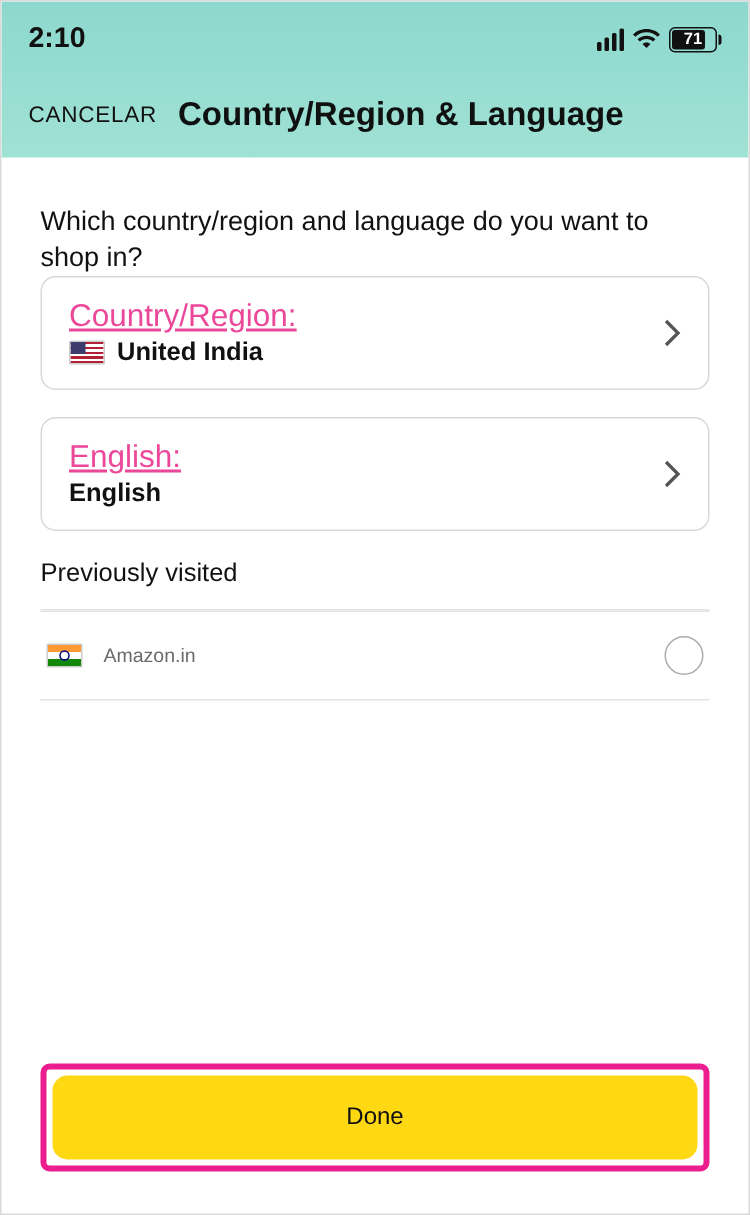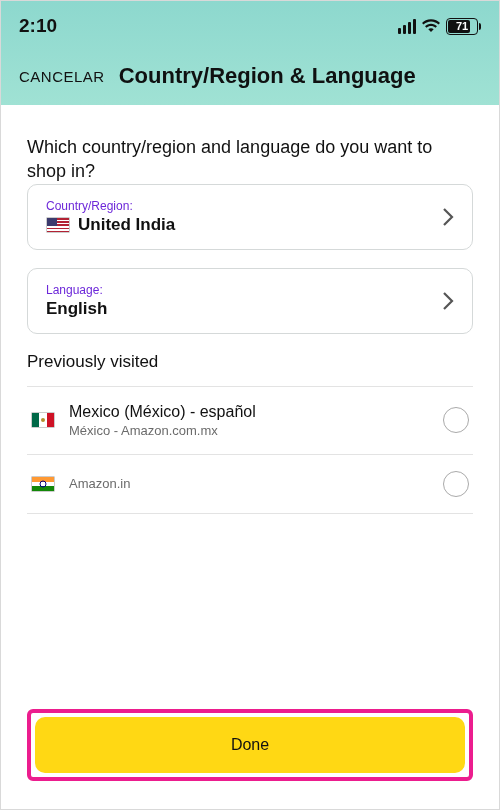--- a/index.html
+++ b/index.html
@@ -19,21 +19,21 @@
     .battery-num { position: relative; z-index:1; font-size:11px; font-weight:700; color:#fff; }
     .battery-cap { width:2px; height:7px; background:#111; border-radius:0 2px 2px 0; margin-left:1px; }
     .title-row { display:flex; align-items:center; gap:14px; margin-top:22px; }
     .cancel { font-size:15px; letter-spacing:0.5px; color:#111; }
     .title { font-size:22px; font-weight:700; color:#0f1111; }
     
     .content { flex:1; padding: 30px 26px 10px 26px; overflow:hidden; }
     .prompt { font-size:18px; color:#111; line-height:1.35; }
     .card { border:1px solid #d5d9d9; border-radius:10px; padding:14px 18px; margin-bottom:18px; display:flex; align-items:center; justify-content:space-between; }
     .card-text { display:flex; flex-direction:column; gap:2px; }
-    .card-label { font-size:12px; color:#6d28d9; }
+    .card-label { font-size:21px; color:#ec4899;text-decoration:underline; }
     .card-value { font-size:17px; font-weight:700; color:#111; display:flex; align-items:center; gap:8px; }
     .chev { color:#555; }
     .section-title { font-size:17px; color:#111; margin:18px 0 14px 0; }
     .divider { border:none; border-top:1px solid #e3e3e3; }
     .row { display:flex; align-items:center; padding:16px 4px; gap:14px; }
     .row-texts { flex:1; display:flex; flex-direction:column; gap:2px; }
     .row-title { font-size:16px; color:#111; }
     .row-sub { font-size:13px; color:#6b6b6b; }
     .radio { width:26px; height:26px; border:1.6px solid #aaa; border-radius:50%; flex-shrink:0; }
     
@@ -92,39 +92,31 @@
           <span>United India</span>
         </span>
       </div>
       <svg class="chev" width="12" height="20" viewBox="0 0 12 20">
           <path fill="none" stroke="#555" stroke-width="2.2" d="M2 2l8 8-8 8"></path>
         </svg>
     </div>
 
     <div class="card">
       <div class="card-text">
-        <span class="card-label">Language:</span>
+        <span class="card-label">English:</span>
         <span class="card-value">English</span>
       </div>
       <svg class="chev" width="12" height="20" viewBox="0 0 12 20">
           <path fill="none" stroke="#555" stroke-width="2.2" d="M2 2l8 8-8 8"></path>
         </svg>
     </div>
 
     <div class="section-title">Previously visited</div>
     <hr class="divider">
 
-    <div class="row">
-      <span class="flag flag-mx"></span>
-      <div class="row-texts">
-        <span class="row-title">Mexico (México) - español</span>
-        <span class="row-sub">México - Amazon.com.mx</span>
-      </div>
-      <span class="radio"></span>
-    </div>
     <hr class="divider">
 
     <div class="row">
       <span class="flag flag-in"></span>
       <div class="row-texts">
         <span class="row-sub">Amazon.in</span>
       </div>
       <span class="radio"></span>
     </div>
     <hr class="divider">

